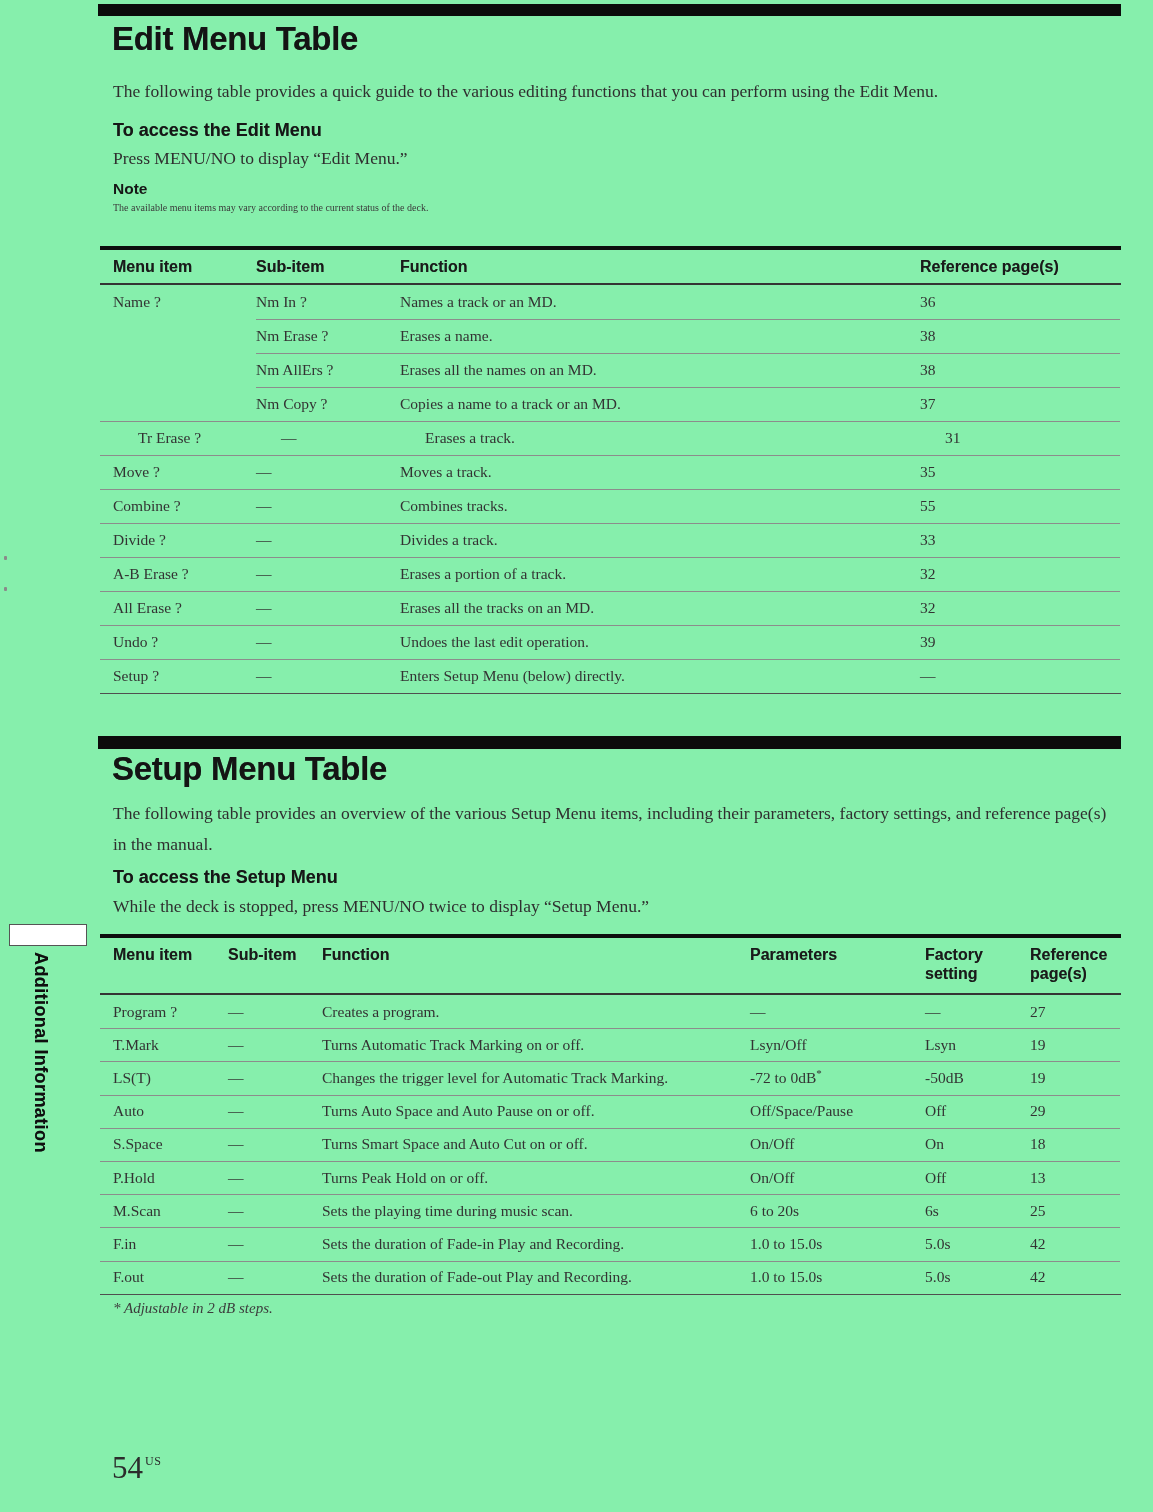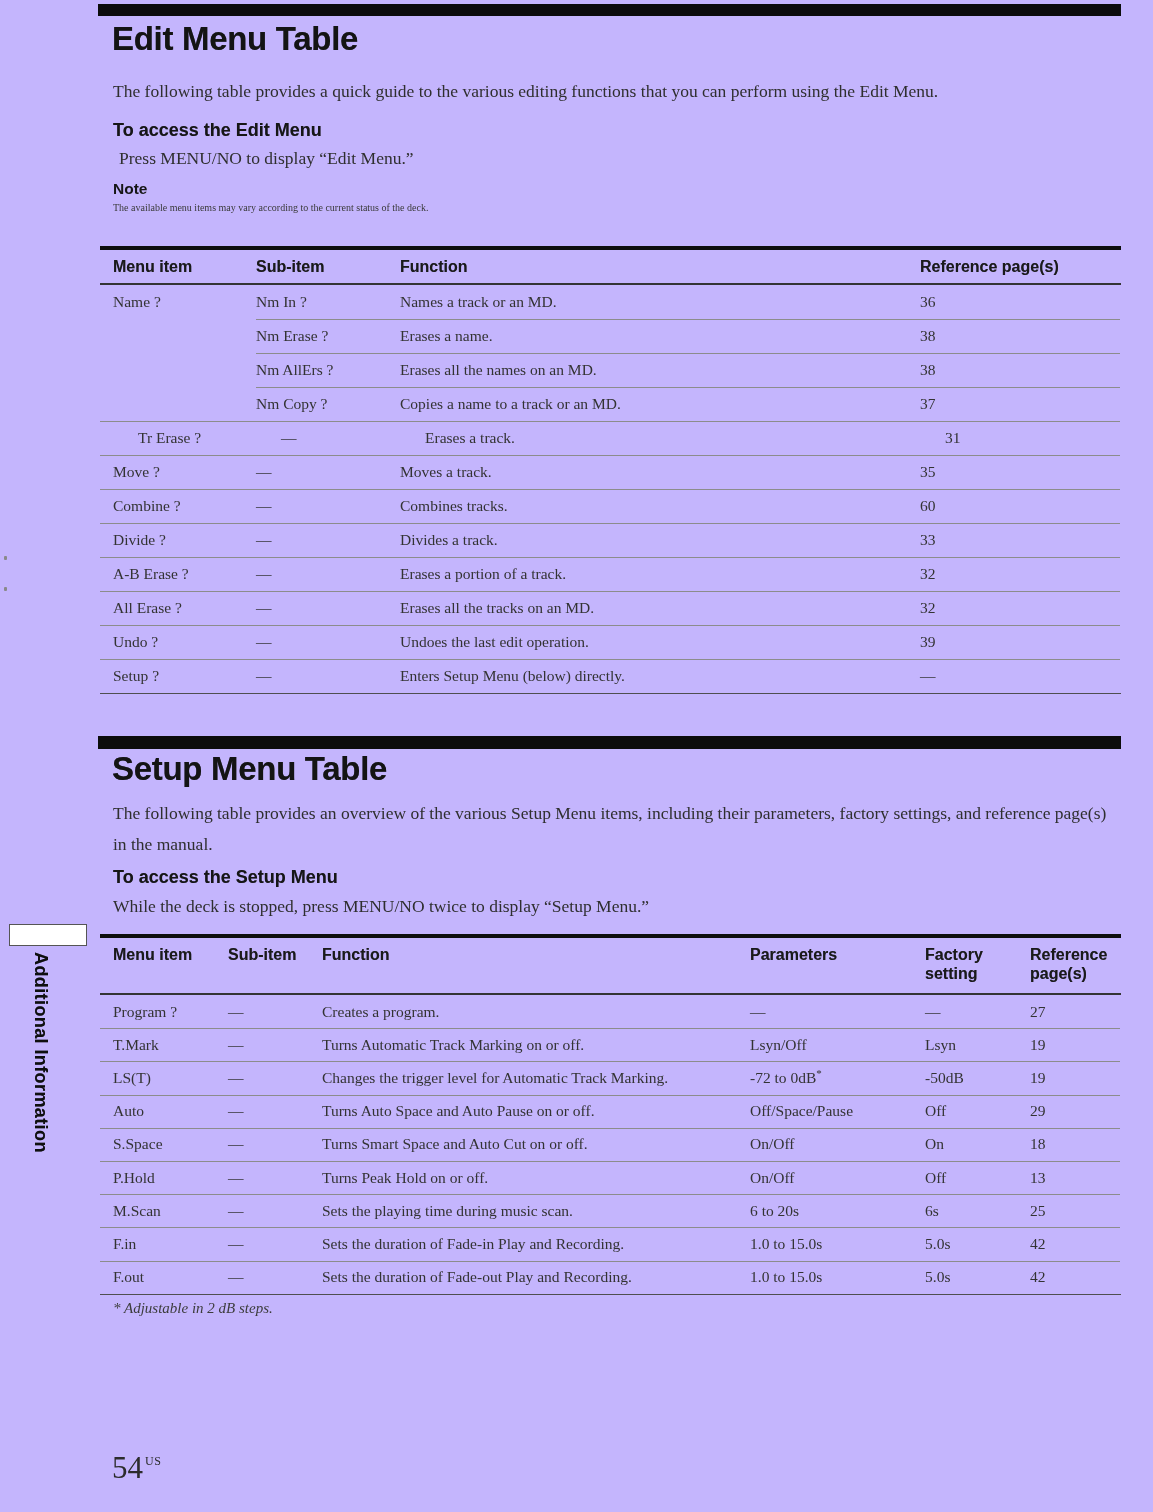--- a/index.html
+++ b/index.html
@@ -1,35 +1,35 @@
 <!DOCTYPE html>
 <html><head>
 <meta charset="utf-8">
 <style>
   html,body{margin:0;padding:0;background:#e8e8e8;}
-  .page{position:relative;width:1153px;height:1512px;background:#c4b5fd;overflow:hidden;
+  .page{position:relative;width:1153px;height:1512px;background:#86efac;overflow:hidden;
         font-family:"Liberation Serif",serif;color:#2e2e2e;}
   
   .rule{position:absolute;background:#0c0c0c;}
   .rule1{left:98px;top:4px;width:1023px;height:12px;}
   .rule2{left:98px;top:736px;width:1023px;height:13px;}
   
   .h1{position:absolute;margin:0;font-family:"Liberation Sans",sans-serif;font-weight:700;
       font-size:33px;letter-spacing:-0.3px;color:#141414;text-shadow:0 0 0.5px rgba(0,0,0,.55);}
   .h1-1{left:112px;top:20px;}
   .h1-2{left:112px;top:750px;}
   .subhead{position:absolute;margin:0;font-family:"Liberation Sans",sans-serif;font-weight:700;
       font-size:18px;color:#161616;text-shadow:0 0 0.4px rgba(0,0,0,.4);}
   .notehead{position:absolute;margin:0;font-family:"Liberation Sans",sans-serif;font-weight:700;
       font-size:15.5px;color:#161616;}
   .body-t{position:absolute;margin:0;font-size:17.5px;line-height:31px;color:#2f2f2f;}
   .small-t{position:absolute;margin:0;font-size:10px;color:#3a3a3a;}
   .p-intro1{left:113px;top:76px;width:1000px;}
   .p-access-h1{left:113px;top:120px;}
-  .p-access-t1{left:113px;top:143px;margin-left:6px;}
+  .p-access-t1{left:113px;top:143px;}
   .p-note-h{left:113px;top:180px;}
   .p-note-t{left:113px;top:202px;}
   .p-intro2{left:113px;top:798px;width:1000px;}
   .p-access-h2{left:113px;top:867px;}
   .p-access-t2{left:113px;top:891px;}
   
   .mtable{position:absolute;left:100px;width:1021px;border-top:4px solid #0e0e0e;}
   .t1{top:246px;}
   .t2{top:934px;}
   .thead{display:flex;padding-left:13px;border-bottom:2px solid #343434;}
@@ -119,21 +119,21 @@
           <div class="cell" style="width: 143px;">Move ?</div>
           <div class="cell" style="width: 144px;">—</div>
           <div class="cell" style="width: 520px;">Moves a track.</div>
           <div class="cell" style="flex: 1 1 0%;">35</div>
         </div>
         <div class="trow">
           <div class="rowsep"></div>
           <div class="cell" style="width: 143px;">Combine ?</div>
           <div class="cell" style="width: 144px;">—</div>
           <div class="cell" style="width: 520px;">Combines tracks.</div>
-          <div class="cell" style="flex: 1 1 0%;">60</div>
+          <div class="cell" style="flex: 1 1 0%;">55</div>
         </div>
         <div class="trow">
           <div class="rowsep"></div>
           <div class="cell" style="width: 143px;">Divide ?</div>
           <div class="cell" style="width: 144px;">—</div>
           <div class="cell" style="width: 520px;">Divides a track.</div>
           <div class="cell" style="flex: 1 1 0%;">33</div>
         </div>
         <div class="trow">
           <div class="rowsep"></div>

